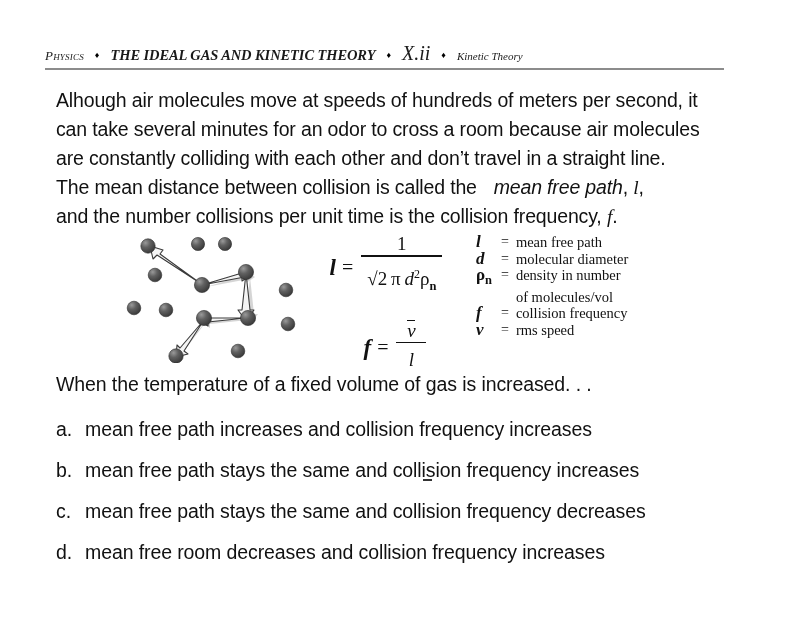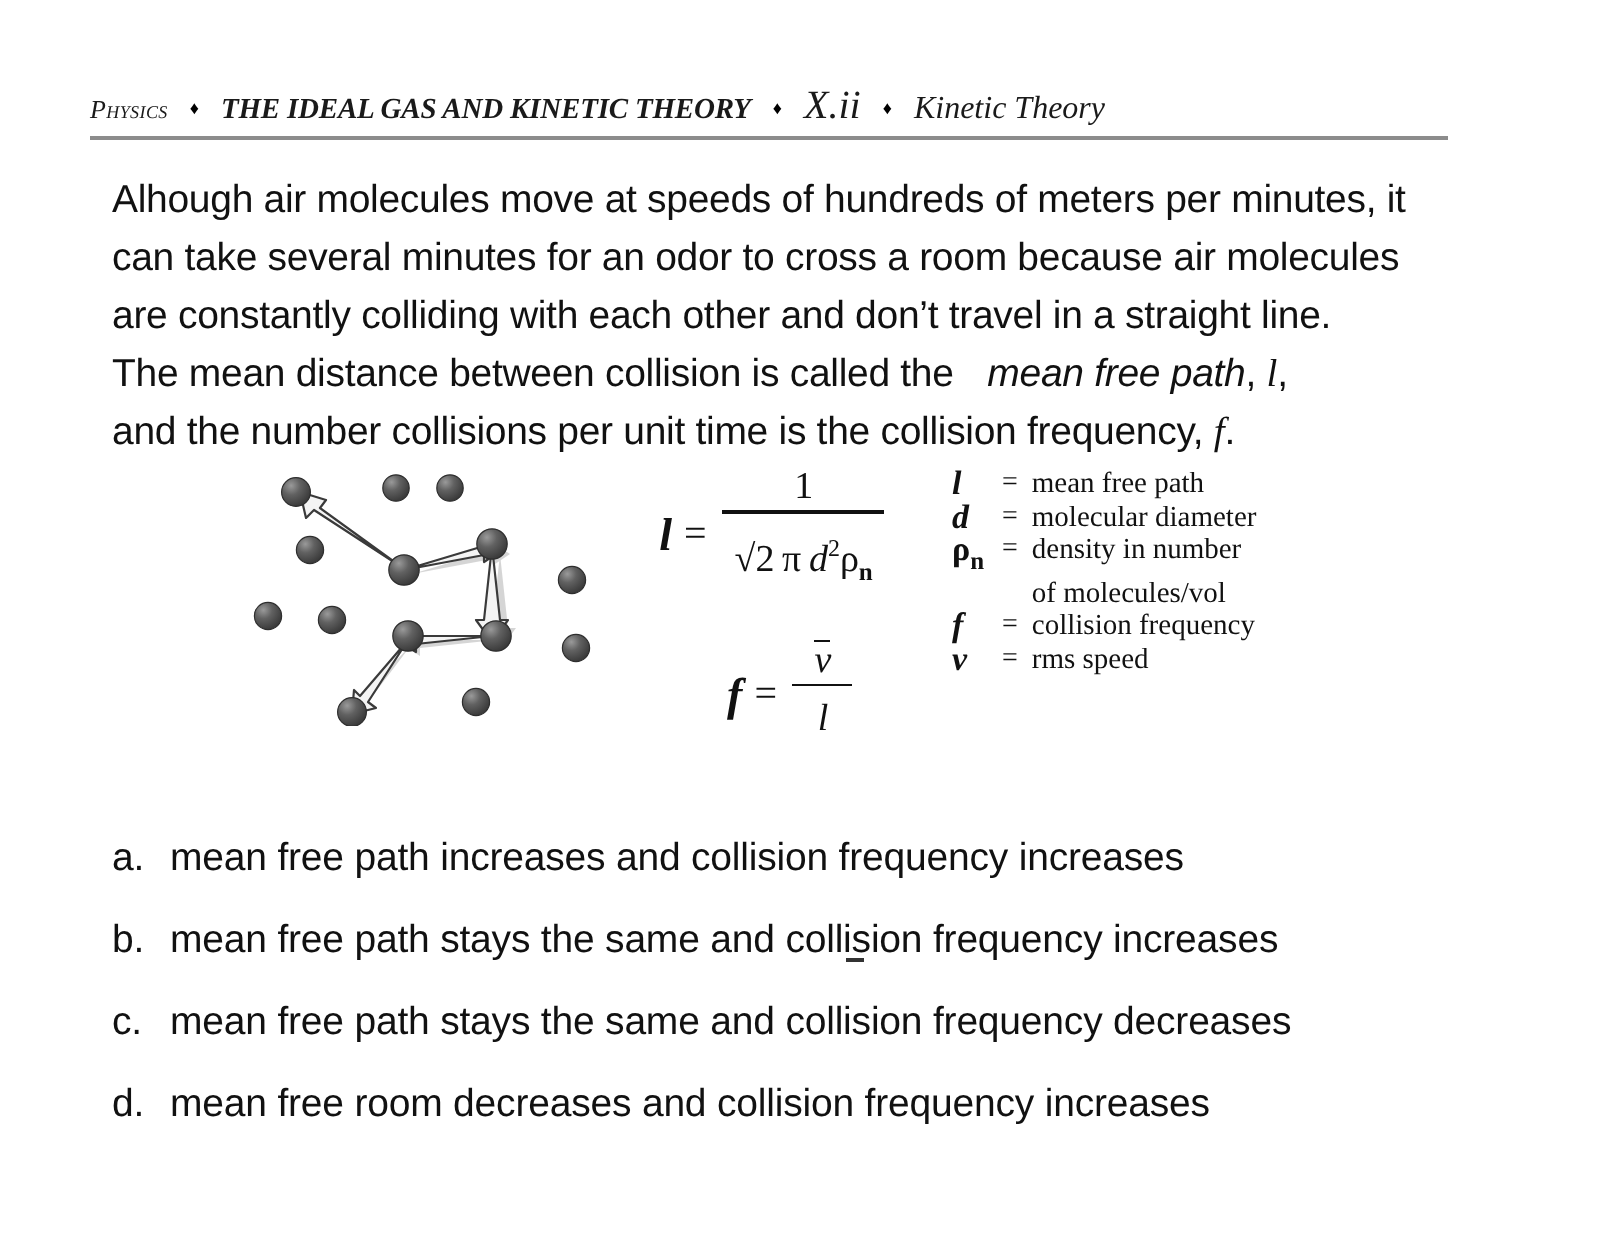--- a/index.html
+++ b/index.html
@@ -50,21 +50,21 @@
   }
   .hdr-book {
     font-size: 14.5px;
     letter-spacing: -0.1px;
     font-weight: bold;
   }
   .hdr-sec {
     font-size: 20px;
   }
   .hdr-chap {
-    font-size: 16px;
+    font-size: 11px;
     font-family: Liberation Serif, serif;
   }
   .hdr-page {
     margin-left: auto;
     font-family: Liberation Serif, serif;
     font-style: normal;
     font-size: 14px;
     color: #0369a1;
   }
   #header-rule {
@@ -293,21 +293,21 @@
       <span class="hdr-diamond">♦</span>
       <span class="hdr-sec">X.ii</span>
       <span class="hdr-diamond">♦</span>
       <span class="hdr-chap">Kinetic Theory</span>
       <span class="hdr-page">[234]</span>
     </div>
   </div>
   <div id="header-rule"></div>
 
   <div id="intro">
-    <div>Alhough air molecules move at speeds of hundreds of meters per minutes, it</div>
+    <div>Alhough air molecules move at speeds of hundreds of meters per second, it</div>
     <div>can take several minutes for an odor to cross a room because air molecules</div>
     <div>are constantly colliding with each other and don’t travel in a straight line.</div>
     <div><span>The mean distance between collision is called the</span><span class="nbsp-gap">&nbsp;&nbsp;</span><span class="it">mean free path</span><span>,</span>&nbsp;<span class="mathvar">l</span><span>,</span></div>
     <div><span>and the number collisions per unit time is the collision frequency,</span>&nbsp;<span class="mathvar">f</span><span>.</span></div>
   </div>
 
   <div id="figure">
 
     <div id="diagram">
       <svg width="190" height="135" viewBox="0 0 190 135">
@@ -412,20 +412,21 @@
           <tr>
             <td class="sym">v</td>
             <td class="eqs">=</td>
             <td class="desc">rms speed</td>
           </tr>
         </tbody>
       </table>
     </div>
   </div>
 
+  <div id="stem">When the temperature of a fixed volume of gas is increased. . .</div>
 
   <div id="options">
     <div class="opt">
       <span class="lbl">a.</span>
       <span class="txt">mean free path increases and collision frequency increases</span>
     </div>
     <div class="opt">
       <span class="lbl">b.</span>
       <span class="txt"><span>mean free path stays the same and collision frequency increases</span><span class="artifact"></span></span>
     </div>

